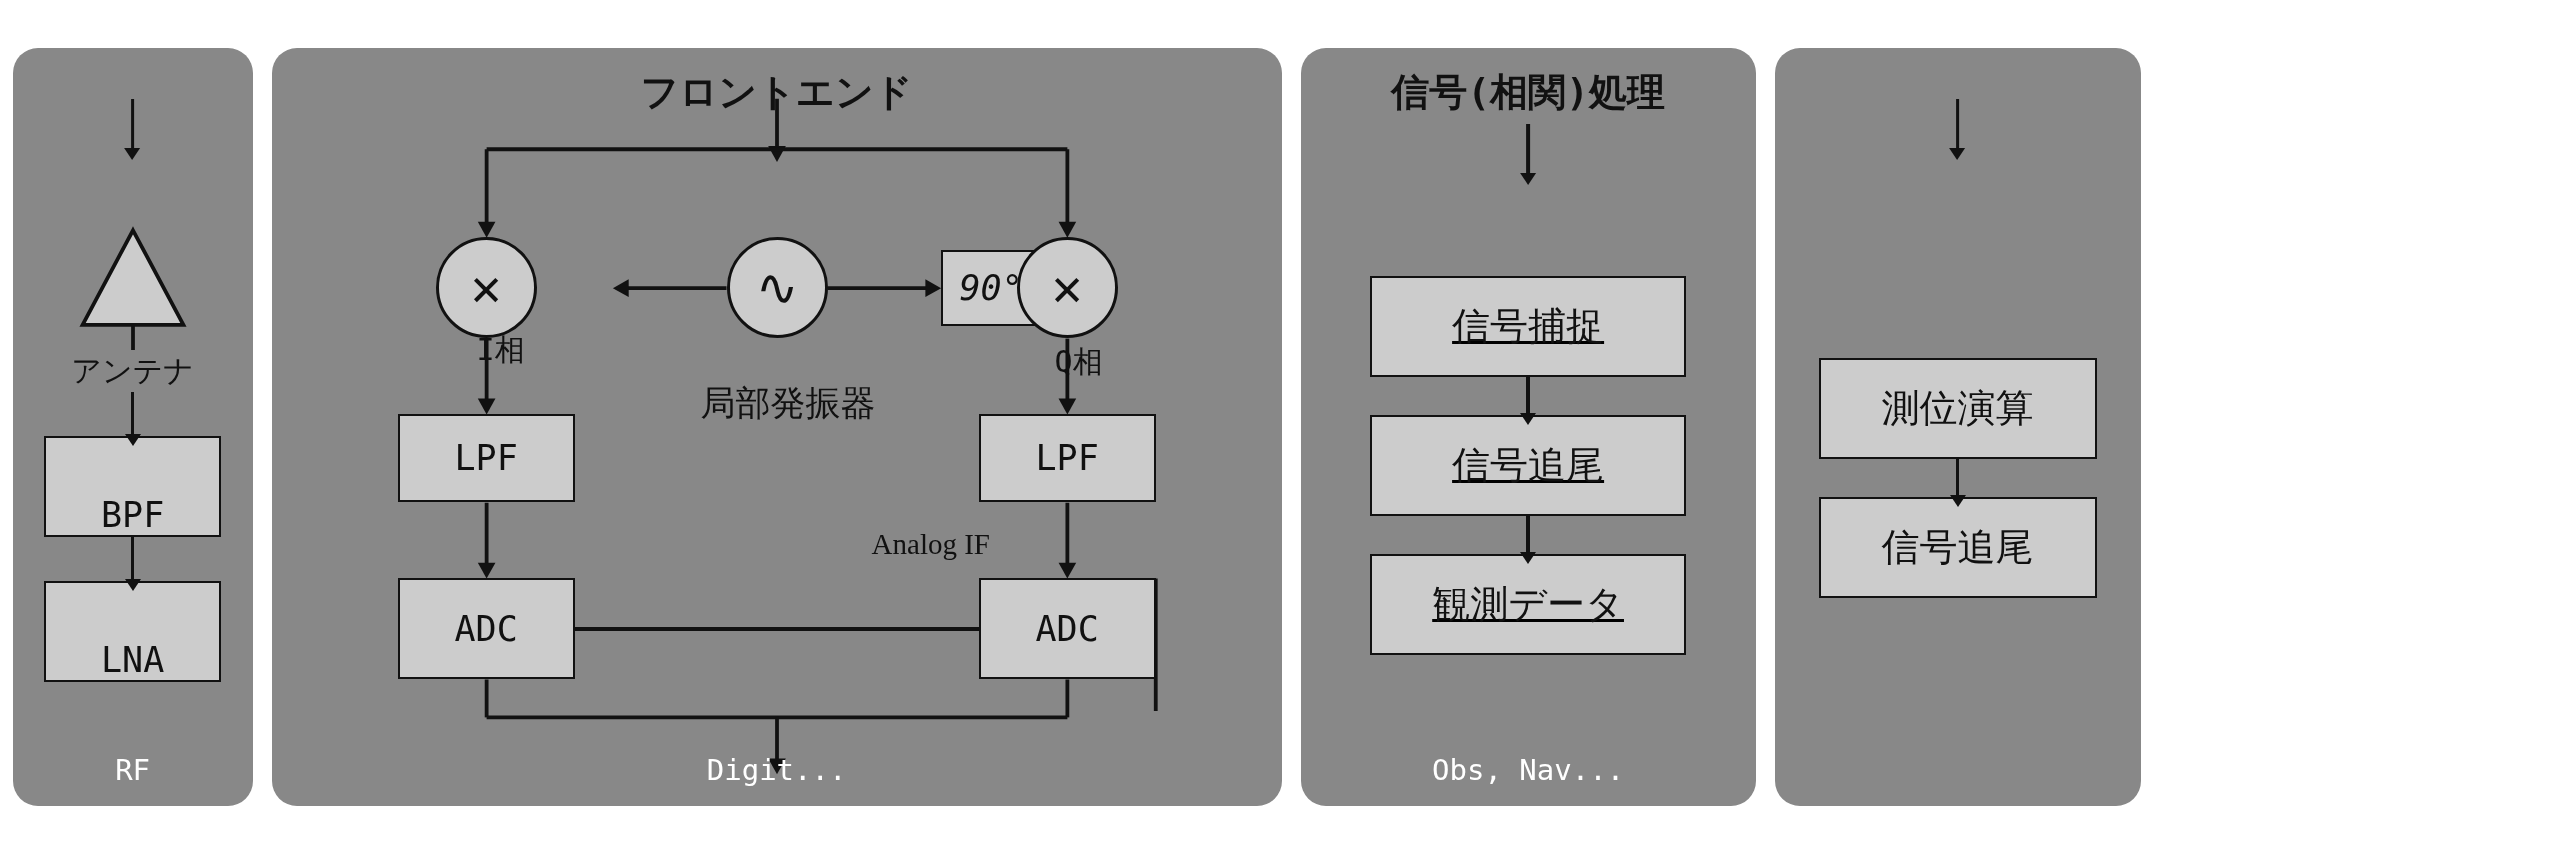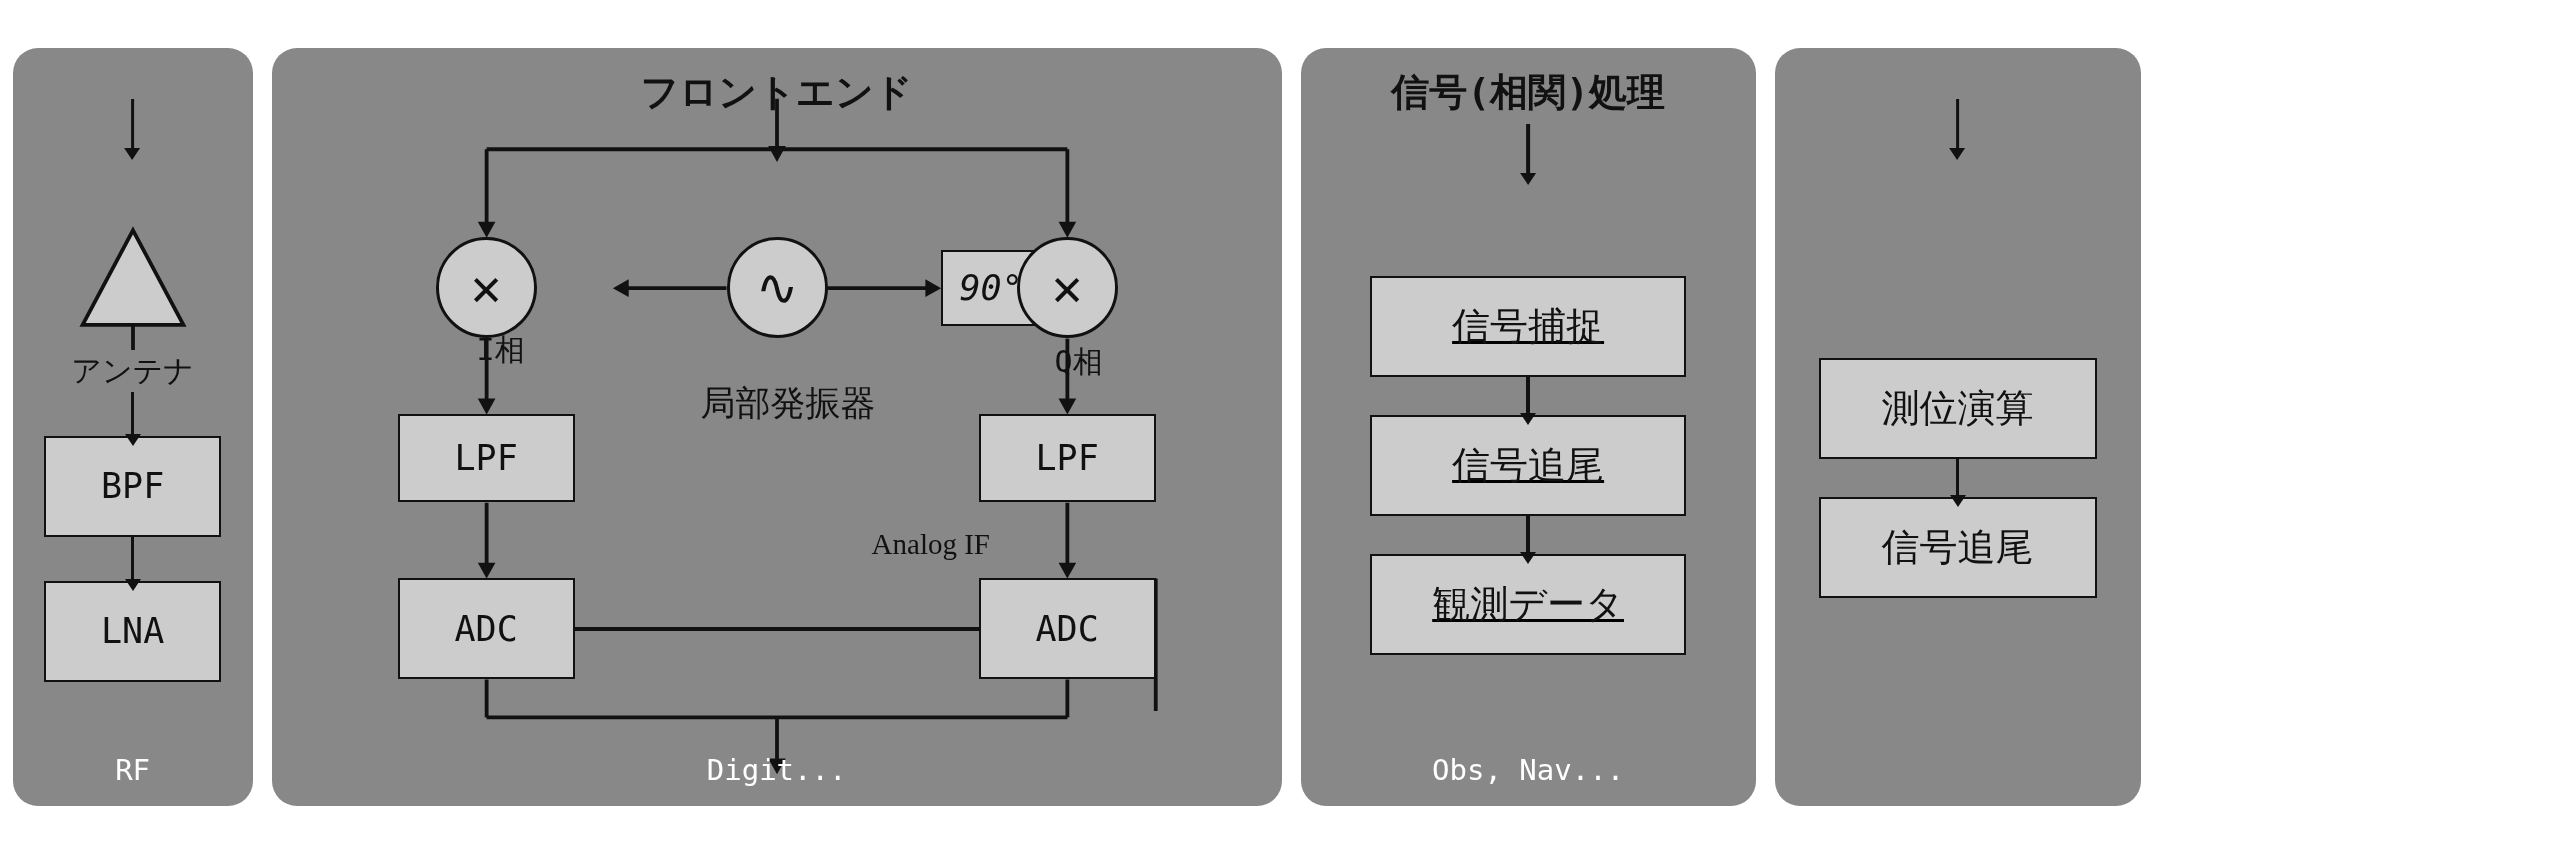--- a/index.html
+++ b/index.html
@@ -106,20 +106,21 @@
 
     .antenna-label {
       font-size: 30px;
       color: #111111;
       margin-top: 1px;
     }
 
     .rf-box {
       width: 177px;
       height: 101px;
+      align-items: flex-end;
     }
 
     
     .arrow-down {
       width: 3.8px;
       height: 38px;
       background: #111111;
       position: relative;
       margin: 0 auto;
     }

